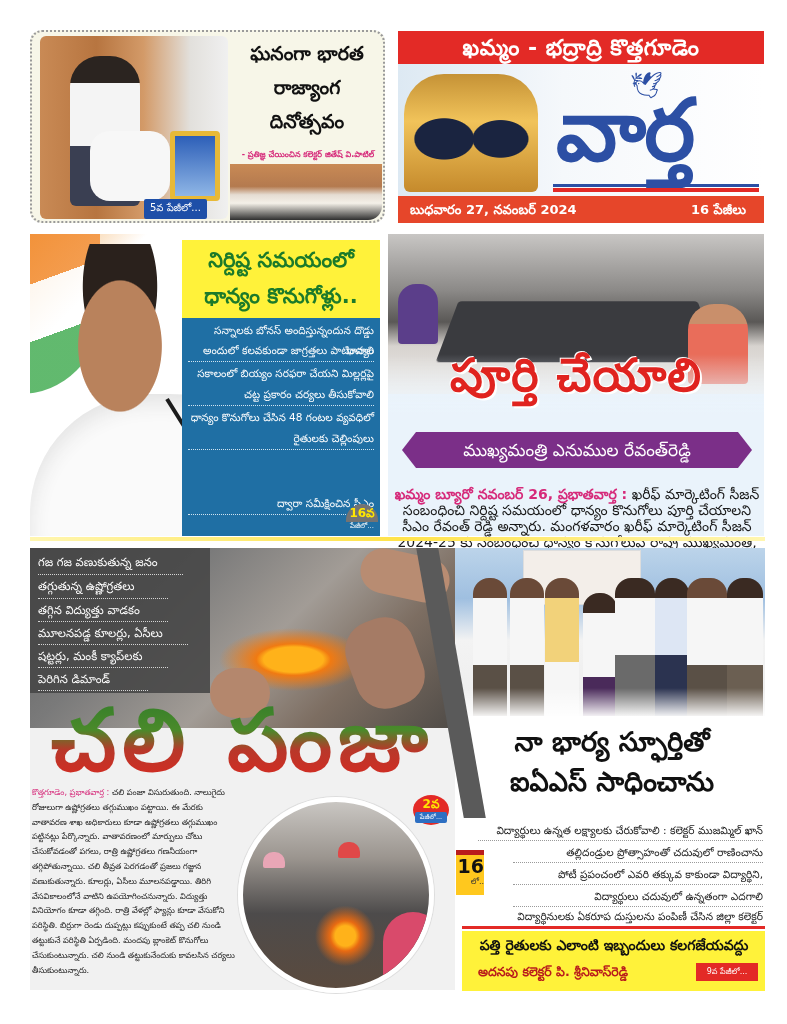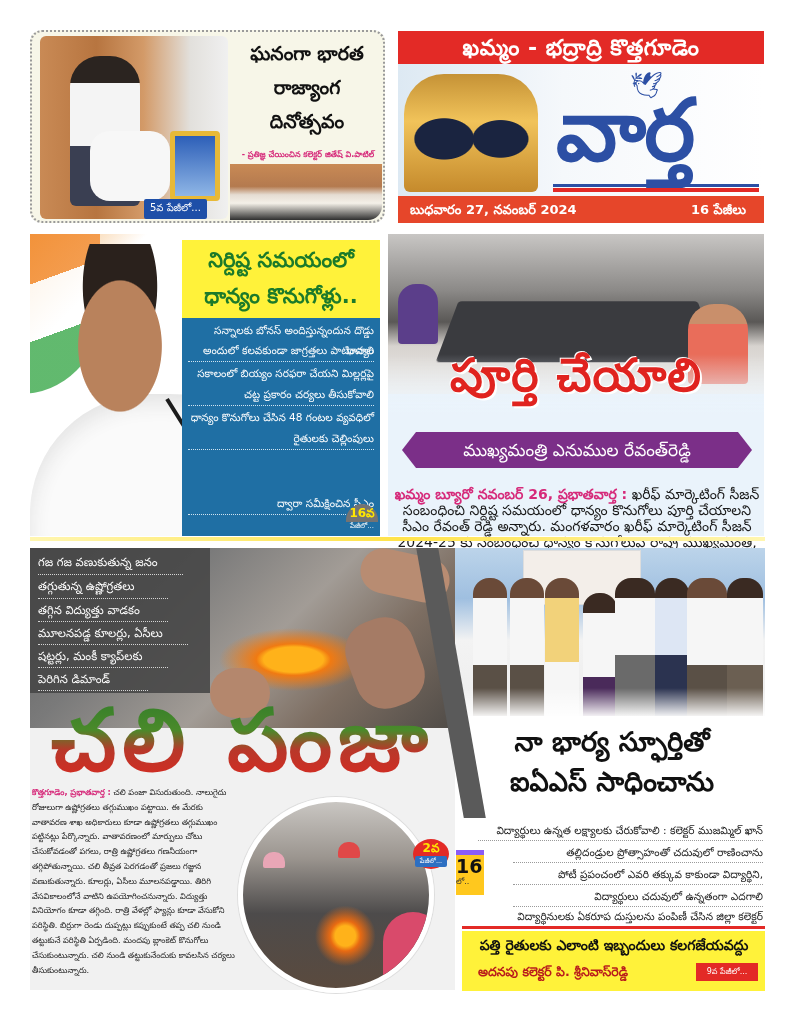--- a/index.html
+++ b/index.html
@@ -70,40 +70,40 @@
     background: radial-gradient(ellipse at 62% 62%, #ffb21a 0 8%, #f07a12 10%, transparent 20%), linear-gradient(135deg,#5c5c5c 0%, #7a7a7a 30%, #a29c96 55%, #7d6e62 75%, #4f4b47 100%); }
   #cold-photo .hand1 { position:absolute; left:330px; top:5px; width:90px; height:45px; background:#b88c72; border-radius: 30px; transform: rotate(12deg); }
   #cold-photo .hand2 { position:absolute; left:320px; top:70px; width:70px; height:90px; background:#a57b65; border-radius: 30px; transform: rotate(-20deg); }
   #cold-photo .hand3 { position:absolute; left:180px; top:120px; width:60px; height:50px; background:#b4876d; border-radius: 25px; }
   #cold-points-box { left: 30px; top: 548px; width: 180px; height: 145px; background: rgba(70,70,70,0.88); }
   .cold-point { position: absolute; left: 38px; font-size: 11.5px; color: #fff; line-height: 20px; }
   .cold-divider { position: absolute; left: 38px; border-top: 1px dotted #d5d5d5; }
   #cold-headline { left: 30px; top: 690px; width: 425px; text-align: center; font-size: 86px; font-weight: bold; line-height: 100px; letter-spacing: 6px;
     color: #3b7a28; background: linear-gradient(180deg,#2e7a2a 0%, #4a8a2a 40%, #b8382a 60%, #e0251f 100%); -webkit-background-clip: text; background-clip: text; -webkit-text-fill-color: transparent; }
   #cold-body { left: 32px; top: 785px; width: 205px; font-size: 8.2px; line-height: 14.8px; color: #222; }
-  #cold-dateline { color: #d62a7a; font-weight: bold; }
+  #cold-dateline { color: #d62a7a; font-weight: normal; }
   #cold-circle { left: 238px; top: 797px; width: 196px; height: 196px; border-radius: 50%; border: 5px solid #ffffff; overflow: hidden;
     background: radial-gradient(circle at 55% 72%, #ffb21a 0 6%, #e86a12 9%, transparent 18%), linear-gradient(180deg,#c9c6c2 0%, #9b958f 30%, #4d4b4b 60%, #5a4a3e 100%); box-shadow: 0 0 0 1px #ddd; }
   #cold-circle .hat { position:absolute; width:22px; height:16px; background:#e04848; border-radius: 10px 10px 2px 2px; }
   #cold-circle .pink { position:absolute; left:140px; top:110px; width:60px; height:80px; background:#d94a6b; border-radius: 30px 30px 0 0; }
-  #cold-page-badge { left: 413px; top: 795px; width: 36px; height: 30px; margin-top: 44px; }
+  #cold-page-badge { left: 413px; top: 795px; width: 36px; height: 30px; }
   #cold-page-badge .num { position:absolute; left:0; top:0; width:36px; height:30px; background:#e32a26; border-radius:50%; color:#ffe600; font-weight:bold; font-size:12px; text-align:center; line-height:18px; }
   #cold-page-badge .lo { position:absolute; left:2px; top:17px; width:32px; height:11px; background:#2d6fc2; color:#fff; font-size:6.5px; text-align:center; line-height:11px; border-radius: 2px; }
 
   
   #ias-photo { left: 455px; top: 548px; width: 310px; height: 168px; overflow: hidden;
     background: linear-gradient(180deg,#bcd4ea 0%, #9fbfe0 30%, #f3f3f3 55%, #ececec 100%); }
   #ias-photo .banner { position:absolute; left:68px; top:2px; width:118px; height:55px; background:#f3eee9; border: 1px solid #ddd; }
   .ias-person { position:absolute; top: 30px; width: 34px; height: 140px; border-radius: 16px 16px 2px 2px; background: linear-gradient(180deg,#6a4a38 0 14%, #f6f6f6 14% 62%, #5a5046 62% 100%); }
   #ias-photo .fadeb { position:absolute; left:0; top:140px; width:310px; height:30px; background: linear-gradient(180deg, rgba(255,255,255,0), #fff); }
   #ias-slash { left: 440px; top: 548px; width: 22px; height: 270px; background: #5a5a5a; transform: skewX(10deg); }
   #ias-headline { left: 462px; top: 722px; width: 300px; text-align: center; font-size: 27px; font-weight: bold; line-height: 40px; color: #111; white-space: pre-line; }
   .ias-point { position: absolute; right: 24px; text-align: right; font-size: 10.5px; line-height: 20px; color: #1a1a1a; }
   .ias-divider { position: absolute; right: 24px; border-top: 1px dotted #9a9a9a; }
-  #ias-page-badge { left: 456px; top: 850px; width: 28px; height: 45px; background: #ffc81e; border-top: 5px solid #8b5cf6; text-align: left; }
+  #ias-page-badge { left: 456px; top: 850px; width: 28px; height: 45px; background: #ffc81e; border-top: 5px solid #b91c1c; text-align: right; }
   #ias-page-badge .num { font-size: 19px; font-weight: bold; color: #111; line-height: 22px; display:block; }
   #ias-page-badge .lo { font-size: 8px; color: #333; display:block; }
 
   
   #cotton-rule { left: 462px; top: 926px; width: 303px; height: 3px; background: #e32a26; }
   #cotton-box { left: 462px; top: 931px; width: 303px; height: 60px; background: #fff23a; }
   #cotton-headline { left: 464px; top: 934px; width: 300px; text-align: center; font-size: 14px; font-weight: bold; color: #111; line-height: 22px; }
   #cotton-sub { left: 478px; top: 962px; width: 210px; text-align: left; font-size: 12.5px; color: #b91c1c; font-weight: bold; line-height: 20px; }
   #cotton-page-badge { left: 696px; top: 963px; width: 62px; height: 18px; background: #e32a26; color: #fff; font-size: 8px; text-align: center; line-height: 18px; }
 </style>

